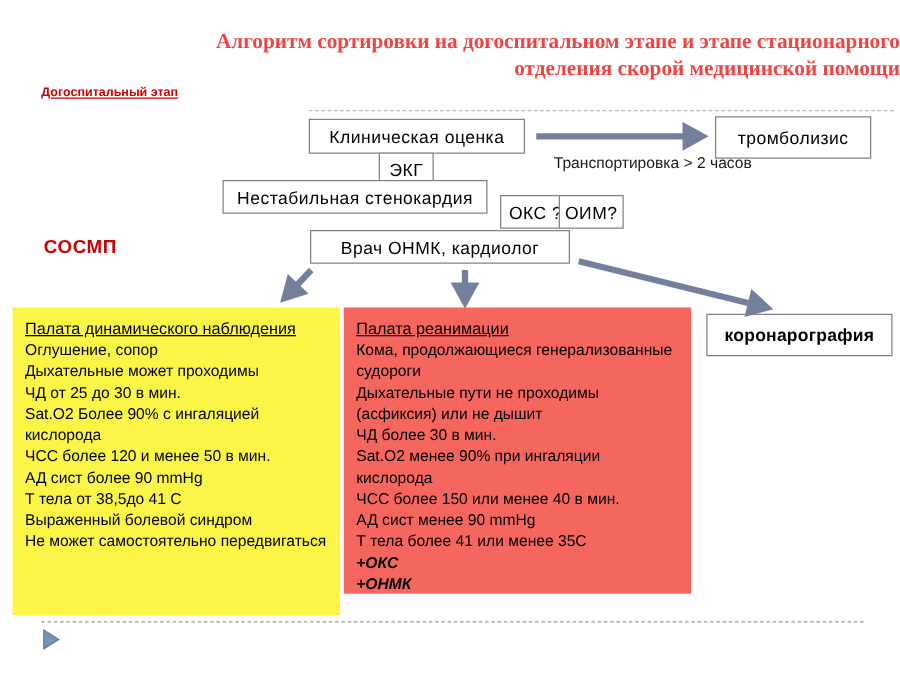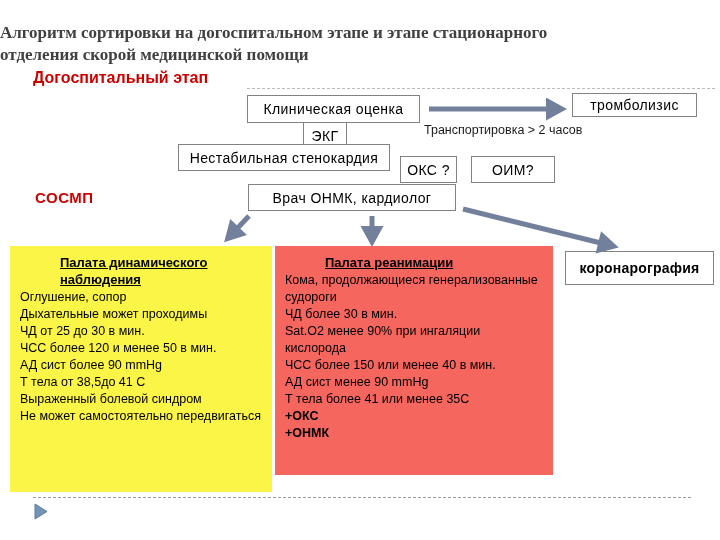--- a/index.html
+++ b/index.html
@@ -10,87 +10,87 @@
     --box-border:#828282;
     --tri:#7593b5;
   }
   *{margin:0;padding:0;box-sizing:border-box;}
   html,body{background:#fff;}
   body{font-family:"Liberation Sans",sans-serif;}
   .slide{
     position:relative;width:720px;height:540px;background:#ffffff;overflow:hidden;
   }
   .title{
-    position:absolute;top:22px;left:0;width:100%;text-align:left;
+    position:absolute;top:22px;left:0;width:100%;text-align:right;
     font-family:"Liberation Serif",serif;font-weight:bold;font-size:17px;
-    color:#404040;line-height:22px;
+    color:#ef4444;line-height:22px;
   }
   .stage-label{
     position:absolute;left:33px;top:69px;color:var(--accent-red);
-    font-weight:bold;font-size:16px;
+    font-weight:bold;font-size:10px;text-decoration:underline;
   }
   .dash-top{
     position:absolute;left:247px;top:88px;width:468px;height:0;
     border-top:1px dashed #bcbcbc;
   }
   .dash-bottom{
     position:absolute;left:33px;top:497px;width:658px;height:0;
     border-top:1px dashed #9a9a9a;
   }
   .fbox{
     position:absolute;border:1px solid var(--box-border);background:#fff;
     display:flex;align-items:center;justify-content:center;
     font-size:14px;color:#000000;letter-spacing:0.4px;white-space:nowrap;
   }
   .fbox.bold{font-weight:bold;letter-spacing:0.2px;}
   .transport-note{
-    position:absolute;left:424px;top:123px;font-size:12.5px;color:#1a1a1a;
+    position:absolute;left:443px;top:123px;font-size:12.5px;color:#1a1a1a;
     white-space:nowrap;
   }
   .sosmp{
     position:absolute;left:35px;top:189px;color:var(--accent-red);
     font-weight:bold;font-size:15px;letter-spacing:0.5px;text-align:center;
   }
   .ward{
     position:absolute;padding:8px 10px;font-size:12.5px;line-height:17px;color:#000;
   }
   .ward .ward-title{
-    font-weight:bold;text-decoration:underline;font-size:13px;margin-bottom:1px;margin-left:40px;
+    font-weight:normal;text-decoration:underline;font-size:13px;margin-bottom:1px;
   }
   .ward .ward-line{white-space:normal;}
-  .ward .ward-line.bold{font-weight:bold;}
+  .ward .ward-line.bold{font-weight:bold;font-style:italic;}
   .ward-obs{left:10px;top:246px;width:262px;height:246px;background:var(--obs-bg);}
   .ward-icu{left:275px;top:246px;width:278px;height:229px;background:var(--icu-bg);}
   .arrow-layer{position:absolute;left:0;top:0;width:720px;height:540px;pointer-events:none;}
   .bullet-tri{position:absolute;left:34px;top:503px;width:14px;height:17px;}
 </style>
 </head>
 <body>
 
 <div class="slide">
 
   <div class="title">
     <div>Алгоритм сортировки на догоспитальном этапе и этапе стационарного</div>
     <div>отделения скорой медицинской помощи</div>
   </div>
 
   <div class="stage-label">Догоспитальный этап</div>
   <div class="dash-top"></div>
 
   <div class="fbox" style="left:247px;top:95px;width:173px;height:28px;">Клиническая оценка</div>
 
-  <div class="fbox" style="left:572px;top:93px;width:125px;height:24px;">тромболизис</div>
+  <div class="fbox" style="left:572px;top:93px;width:125px;height:34px;">тромболизис</div>
 
   <div class="transport-note">Транспортировка &gt; 2 часов</div>
 
   <div class="fbox" style="left:303px;top:122px;width:44px;height:28px;">ЭКГ</div>
 
   <div class="fbox" style="left:178px;top:144px;width:212px;height:27px;">Нестабильная стенокардия</div>
   <div class="fbox" style="left:400px;top:156px;width:57px;height:27px;">ОКС ?</div>
-  <div class="fbox" style="left:471px;top:156px;width:84px;height:27px;text-align:right;">ОИМ?</div>
+  <div class="fbox" style="left:447px;top:156px;width:52px;height:27px;text-align:right;">ОИМ?</div>
 
   <div class="sosmp">СОСМП</div>
 
   <div class="fbox" style="left:248px;top:184px;width:208px;height:27px;">Врач ОНМК, кардиолог</div>
 
   <div class="fbox bold" style="left:565px;top:251px;width:149px;height:34px;">коронарография</div>
 
   <svg class="arrow-layer" viewBox="0 0 720 540" xmlns="http://www.w3.org/2000/svg">
     <defs>
       <marker id="ah" markerWidth="4.6" markerHeight="4.6" refX="2.4" refY="2.3" orient="auto">
@@ -102,32 +102,34 @@
     <line x1="372" y1="216" x2="372" y2="237" stroke="#73809c" stroke-width="5" marker-end="url(#ah)"></line>
     <line x1="463" y1="209" x2="609" y2="245" stroke="#73809c" stroke-width="5" marker-end="url(#ah)"></line>
   </svg>
 
   <div class="ward ward-obs">
     <div class="ward-title">Палата динамического наблюдения</div>
     <div>
         <div class="ward-line">Оглушение, сопор</div>
         <div class="ward-line">Дыхательные может проходимы</div>
         <div class="ward-line">ЧД от 25 до 30 в мин.</div>
+        <div class="ward-line">Sat.O2 Более 90%  с ингаляцией кислорода</div>
         <div class="ward-line">ЧСС более 120 и менее 50 в мин.</div>
         <div class="ward-line">АД сист более 90 mmHg</div>
         <div class="ward-line">Т тела от 38,5до 41 С</div>
         <div class="ward-line">Выраженный болевой синдром</div>
         <div class="ward-line">Не может самостоятельно передвигаться</div>
       </div>
   </div>
 
   <div class="ward ward-icu">
     <div class="ward-title">Палата реанимации</div>
     <div>
         <div class="ward-line">Кома, продолжающиеся генерализованные судороги</div>
+        <div class="ward-line">Дыхательные пути не проходимы (асфиксия) или не дышит</div>
         <div class="ward-line">ЧД более 30 в мин.</div>
         <div class="ward-line">Sat.O2 менее 90% при ингаляции кислорода</div>
         <div class="ward-line">ЧСС более 150 или менее 40 в мин.</div>
         <div class="ward-line">АД сист менее 90 mmHg</div>
         <div class="ward-line">Т тела более 41 или менее 35С</div>
         <div class="ward-line bold">+ОКС</div>
         <div class="ward-line bold">+ОНМК</div>
       </div>
   </div>
 

